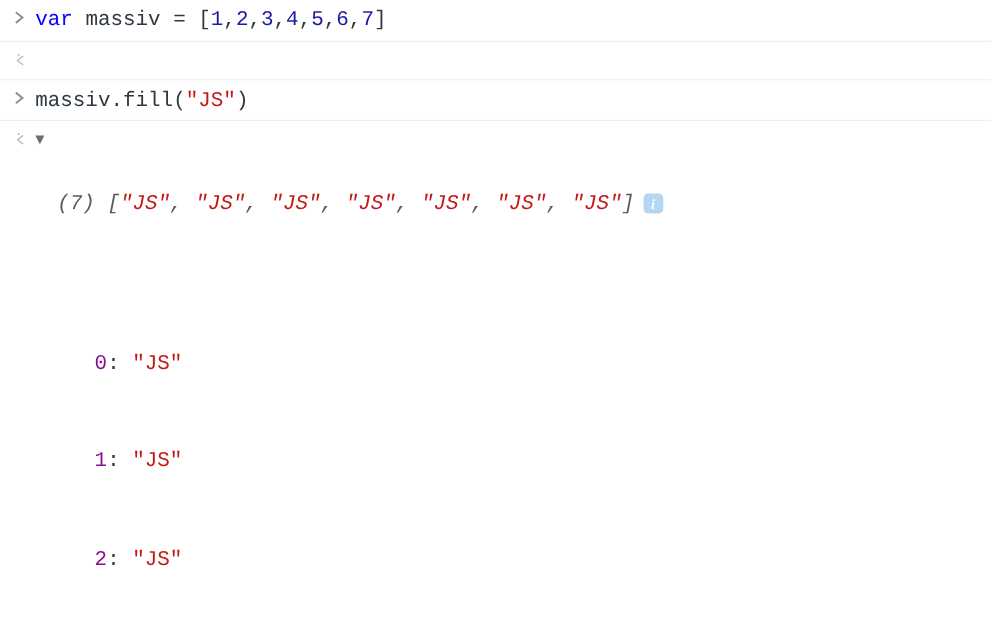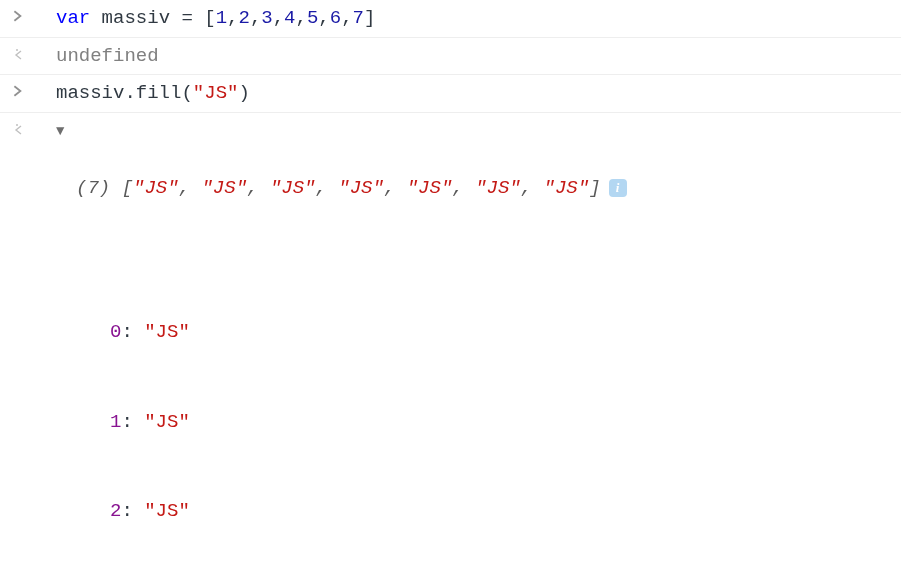--- a/index.html
+++ b/index.html
@@ -11,21 +11,20 @@
     line-height: 1.5;
     background: #ffffff;
     color: #303942;
     width: 901px;
   }
   .row {
     display: flex;
     align-items: flex-start;
     padding: 4px 8px 4px 4px;
     border-bottom: 1px solid #eeeeee;
-    gap: 24px;
   }
   .row:last-child { border-bottom: none; }
   .gutter {
     width: 28px;
     flex-shrink: 0;
     text-align: center;
     color: #919191;
     user-select: none;
     font-size: 16px;
     padding-top: 2px;
@@ -82,21 +81,20 @@
   <div class="content"><span class="kw">var</span><span> massiv </span><span>= </span><span>[</span><span class="num">1</span><span>,</span><span class="num">2</span><span>,</span><span class="num">3</span><span>,</span><span class="num">4</span><span>,</span><span class="num">5</span><span>,</span><span class="num">6</span><span>,</span><span class="num">7</span><span>]</span></div>
 </div>
 
 <div class="row">
   <div class="gutter">
     <svg viewBox="0 0 12 12">
         <path d="M9 3 L4 7 L9 11" stroke="#c0c0c0" stroke-width="1.4" fill="none"></path>
         <circle cx="5" cy="2" r="1" fill="#c0c0c0"></circle>
       </svg>
   </div>
-  <div class="content undef">undefined</div>
 </div>
 
 <div class="row">
   <div class="gutter">
     <svg viewBox="0 0 10 10">
         <path d="M2 1 L7 5 L2 9" stroke="#919191" stroke-width="1.5" fill="none"></path>
       </svg>
   </div>
   <div class="content"><span>massiv.fill(</span><span class="str">"JS"</span><span>)</span></div>
 </div>

